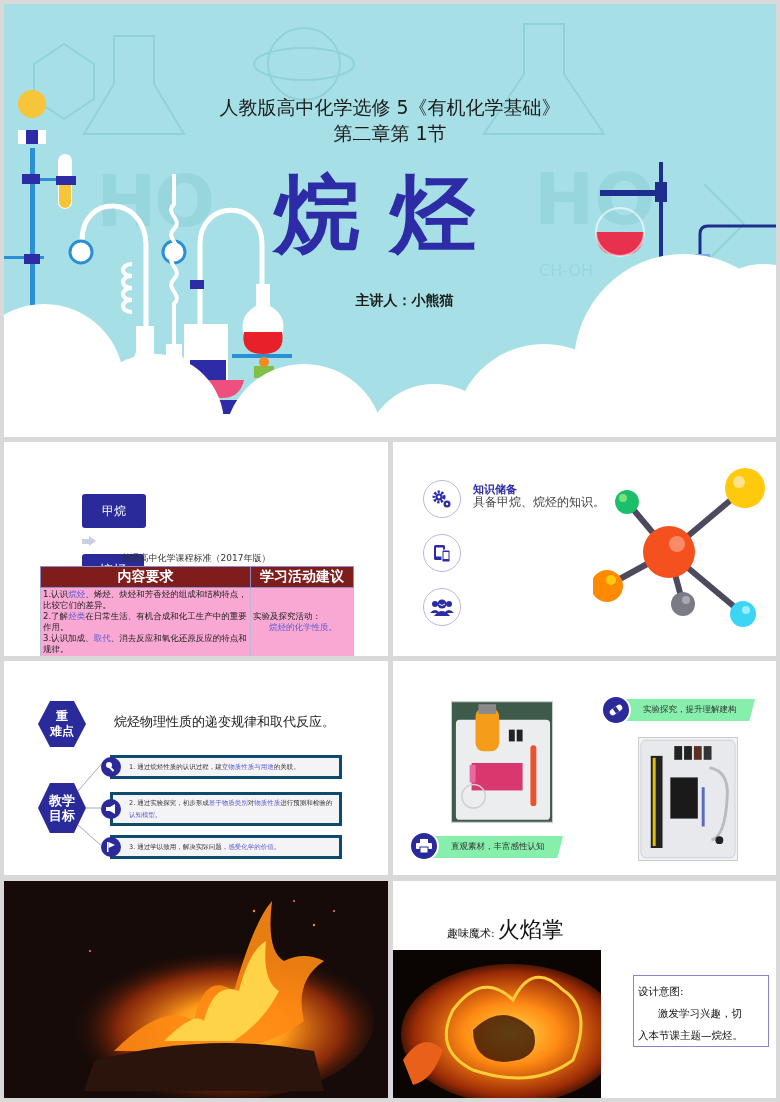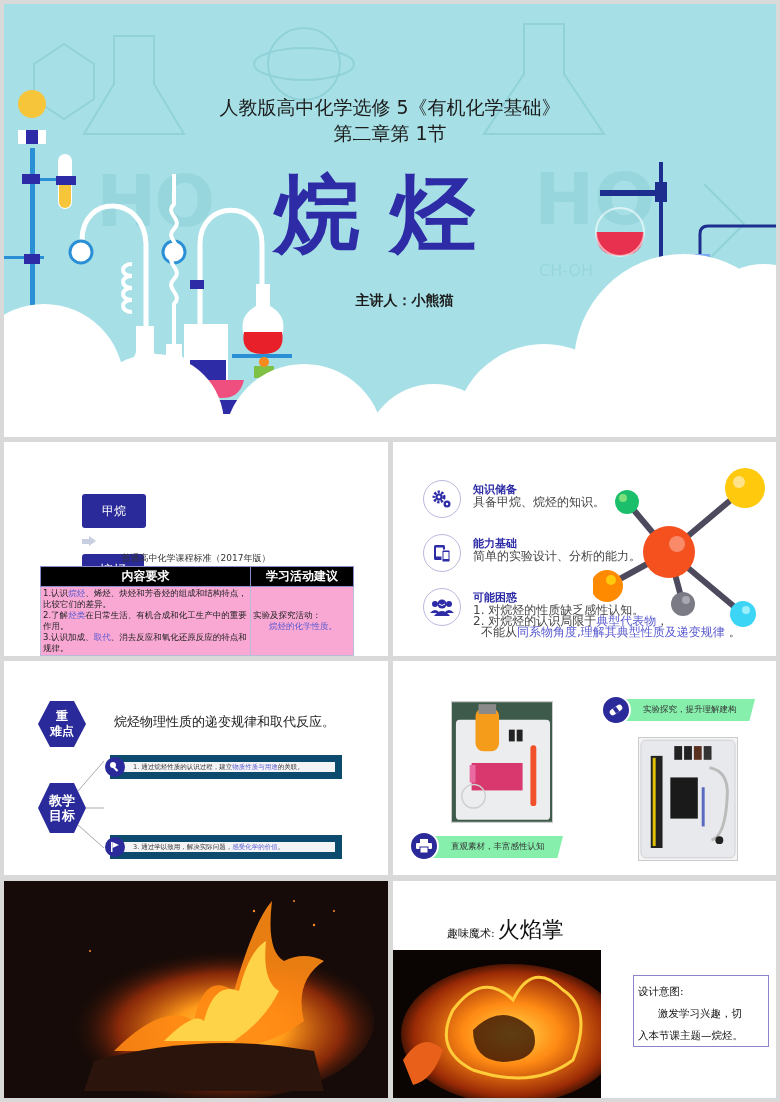--- a/index.html
+++ b/index.html
@@ -26,21 +26,21 @@
     justify-content: center; text-align: center; }
   .flow-box.b1 { width: 64px; height: 34px; font-size: 12px; }
   .flow-box.b2 { width: 62px; height: 34px; font-size: 14px; }
   .flow-box.b3 { width: 62px; height: 44px; font-size: 7px; line-height: 12px; flex-direction: column; }
   .flow-arrow { width: 14px; height: 10px; position: relative; }
   .flow-arrow::before { content: ""; position: absolute; left: 0; top: 3px; width: 8px; height: 5px; background: #c8cfe2; }
   .flow-arrow::after { content: ""; position: absolute; left: 7px; top: 0; border-left: 7px solid #c8cfe2;
     border-top: 5.5px solid transparent; border-bottom: 5.5px solid transparent; }
   .std-caption { position: absolute; top: 110px; left: 0; right: 0; text-align: center; font-size: 9px; color: #333; }
   table.std { position: absolute; left: 36px; top: 124px; width: 314px; border-collapse: collapse; font-size: 8.5px; }
-  table.std th { background: #000000; color: #fff; font-weight: bold; padding: 1px 2px; font-size: 12px; border: 1px solid #8c8cc8; }
+  table.std th { background: #7f1d1d; color: #fff; font-weight: bold; padding: 1px 2px; font-size: 14px; border: 1px solid #8c8cc8; }
   table.std td { background: #f9a8d4; color: #222; vertical-align: middle; padding: 1px 2px; line-height: 11px; border: 1px solid #b8bcd8; }
   table.std td.c1 { width: 210px; }
   .hl { color: #5a5ad0; }
 
   
   #s3 { left: 393px; top: 442px; width: 383px; height: 214px; }
   .pre-item { position: absolute; left: 30px; display: flex; }
   .pre-icon { width: 38px; height: 38px; border-radius: 50%; border: 1.5px solid #b8b8e0; display: flex;
     align-items: center; justify-content: center; background: #fff; }
   .pre-text { margin-left: 12px; }
@@ -49,21 +49,21 @@
   .molecule { position: absolute; left: 200px; top: 22px; width: 184px; height: 186px; }
 
   
   #s4 { left: 4px; top: 661px; width: 384px; height: 214px; }
   .hex { position: absolute; width: 46px; height: 50px; background: #2a2a9a; color: #fff;
     clip-path: polygon(25% 0, 75% 0, 100% 50%, 75% 100%, 25% 100%, 0 50%);
     display: flex; align-items: center; justify-content: center; text-align: center; font-weight: bold; line-height: 15px; }
   .hex.h1 { left: 34px; top: 40px; font-size: 12px; width: 48px; height: 46px; }
   .hex.h2 { left: 34px; top: 122px; font-size: 13px; width: 48px; height: 50px; text-align: right; }
   .keypoint { position: absolute; left: 110px; top: 52px; font-size: 13px; color: #222; }
-  .goal { position: absolute; left: 106px; width: 232px; border: 7px solid #0c4a6e; border-radius: 0;
+  .goal { position: absolute; left: 106px; width: 232px; border: 3px solid #0c4a6e; border-radius: 0;
     background: #f4f4f7; font-size: 6.5px; color: #333; padding: 0 6px 0 16px; display: flex; align-items: center; line-height: 12px; }
   .goal-icon { position: absolute; left: -12px; top: 50%; transform: translateY(-50%); width: 20px; height: 20px; border-radius: 50%;
     background: #2a2a9a; display: flex; align-items: center; justify-content: center; }
   .connector { position: absolute; left: 0; top: 0; width: 384px; height: 214px; }
 
   
   #s5 { left: 393px; top: 661px; width: 383px; height: 214px; }
   .photo { position: absolute; background: #f2f2f2; border: 1px solid #ccc; }
   .tag { position: absolute; height: 22px; background: #86efac; display: flex; align-items: center;
     font-size: 8.5px; color: #333; padding-left: 28px; clip-path: polygon(0 0, 100% 0, 96% 100%, 0 100%); }
@@ -224,41 +224,31 @@
   </div>
   <div class="pre-item" style="top:92px">
     <div class="pre-icon">
       <svg width="20" height="20" viewBox="0 0 20 20">
           <rect x="2" y="2" width="11" height="15" rx="1.5" fill="#2d2ba6"></rect>
           <rect x="4" y="4.5" width="7" height="9" fill="#fff"></rect>
           <rect x="10" y="7" width="8" height="12" rx="1.5" fill="#2d2ba6" stroke="#fff" stroke-width="1"></rect>
           <rect x="11.5" y="9" width="5" height="7" fill="#fff"></rect>
         </svg>
     </div>
-    <div class="pre-text">
-      <div class="pre-title">能力基础</div>
-      <div class="pre-desc">简单的实验设计、分析的能力。</div>
-    </div>
   </div>
   <div class="pre-item" style="top:146px">
     <div class="pre-icon">
       <svg width="24" height="18" viewBox="0 0 24 18">
           <circle cx="5" cy="6" r="3" fill="#2d2ba6"></circle>
           <circle cx="19" cy="6" r="3" fill="#2d2ba6"></circle>
           <path d="M0 15 Q5 9 10 15 Z M14 15 Q19 9 24 15 Z" fill="#2d2ba6"></path>
           <circle cx="12" cy="6" r="4.5" fill="#2d2ba6"></circle>
           <path d="M4 18 Q12 8 20 18 Z" fill="#2d2ba6"></path>
           <path d="M9 6 Q12 9 15 6" stroke="#fff" stroke-width="1" fill="none"></path>
         </svg>
-    </div>
-    <div class="pre-text">
-      <div class="pre-title">可能困惑</div>
-      <div class="pre-desc">1. 对烷烃的性质缺乏感性认知。</div>
-      <div class="pre-desc"><span>2. 对烷烃的认识局限于</span><span class="hl">典型代表物</span><span>，</span></div>
-      <div class="pre-desc" style="padding-left:8px"><span>不能从</span><span class="hl">同系物角度,理解其典型性质及递变规律</span><span> 。</span></div>
     </div>
   </div>
   <svg class="molecule" viewBox="0 0 184 186">
     <g stroke="#4e4a5e" stroke-width="6" stroke-linecap="round">
       <line x1="76" y1="88" x2="34" y2="38"></line>
       <line x1="76" y1="88" x2="152" y2="24"></line>
       <line x1="76" y1="88" x2="14" y2="122"></line>
       <line x1="76" y1="88" x2="90" y2="140"></line>
       <line x1="76" y1="88" x2="150" y2="150"></line>
     </g>
@@ -300,20 +290,28 @@
   </div>
 
   <div class="goal" style="top:94px;height:24px">
     <div class="goal-icon">
       <svg width="12" height="12" viewBox="0 0 12 12">
           <circle cx="4" cy="4" r="3" fill="#fff"></circle>
           <rect x="5" y="5" width="6" height="2" transform="rotate(45 5 5)" fill="#fff"></rect>
         </svg>
     </div>
     <span><span>1. 通过烷烃性质的认识过程，建立</span><span class="hl">物质性质与用途</span><span>的关联。</span></span>
+  </div>
+  <div class="goal" style="top:131px;height:34px">
+    <div class="goal-icon">
+      <svg width="12" height="12" viewBox="0 0 12 12">
+          <path d="M1 4 L5 4 L10 1 L10 11 L5 8 L1 8 Z" fill="#fff"></path>
+        </svg>
+    </div>
+    <span><span>2. 通过实验探究，初步形成</span><span class="hl">基于物质类别</span><span>对</span><span class="hl">物质性质</span><span>进行预测和检验的</span><span class="hl">认知模型</span><span>。</span></span>
   </div>
   <div class="goal" style="top:174px;height:24px">
     <div class="goal-icon">
       <svg width="12" height="12" viewBox="0 0 12 12">
           <rect x="2" y="1" width="1.5" height="10" fill="#fff"></rect>
           <path d="M3.5 1 L10 4 L3.5 7 Z" fill="#fff"></path>
         </svg>
     </div>
     <span><span>3. 通过学以致用，解决实际问题，</span><span class="hl">感受化学的价值</span><span>。</span></span>
   </div>

